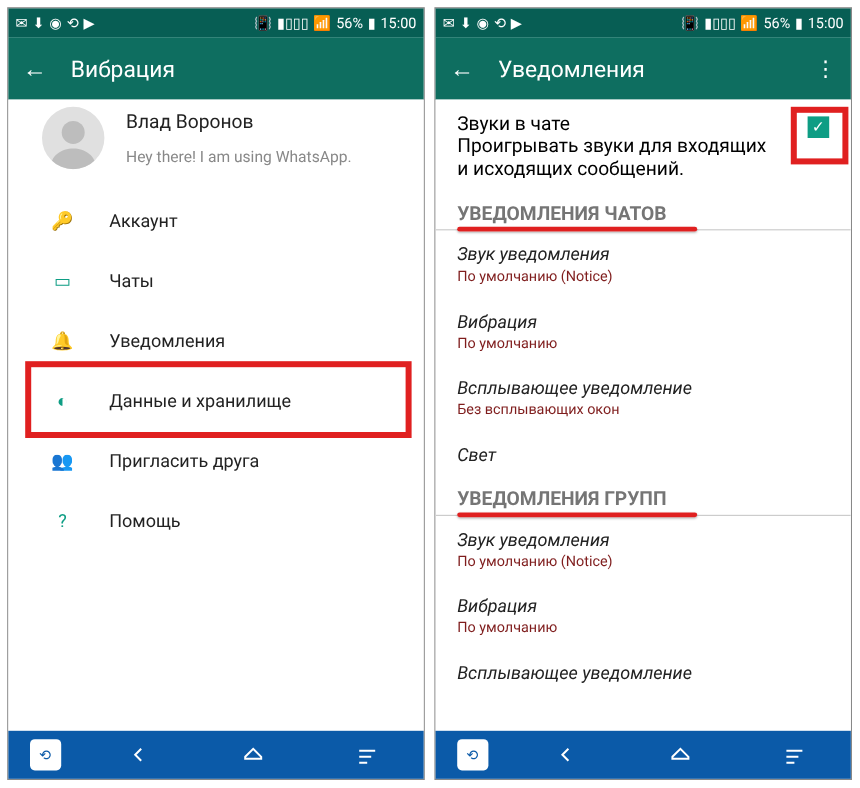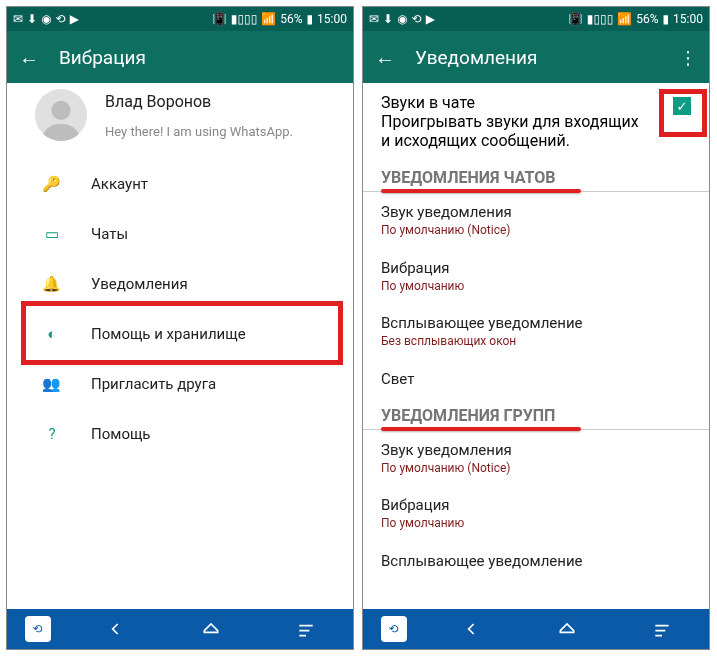--- a/index.html
+++ b/index.html
@@ -95,21 +95,21 @@
   .tv-icon {
     width: 26px; height: 26px; border-radius: 4px; background: #fff;
     display: flex; align-items: center; justify-content: center;
     color: #0b5aa8; font-size: 12px;
   }
   
   .setting-row {
     padding: 10px 18px 10px 18px;
     border-bottom: 0;
   }
-  .setting-row .primary { font-size: 15px; color: #222; }
+  .setting-row .primary { font-size: 15px; color: #222; font-style: italic; }
   .setting-row .secondary { font-size: 12px; color: #7f1d1d; margin-top: 2px; line-height: 1.3; }
   .section-header {
     font-size: 16px;
     font-weight: bold;
     color: #757575;
     padding: 8px 18px 4px 18px;
     border-bottom: 1px solid #ccc;
   }
   .checkbox-row {
     display: flex; align-items: flex-start;
@@ -179,21 +179,21 @@
     <div class="list-item">
       <span class="icon">▭</span>
       <span>Чаты</span>
     </div>
     <div class="list-item">
       <span class="icon">🔔</span>
       <span>Уведомления</span>
     </div>
     <div class="list-item">
       <span class="icon">◐</span>
-      <span>Помощь и хранилище</span>
+      <span>Данные и хранилище</span>
     </div>
     <div class="list-item">
       <span class="icon">👥</span>
       <span>Пригласить друга</span>
     </div>
     <div class="list-item">
       <span class="icon">?</span>
       <span>Помощь</span>
     </div>
   </div>

